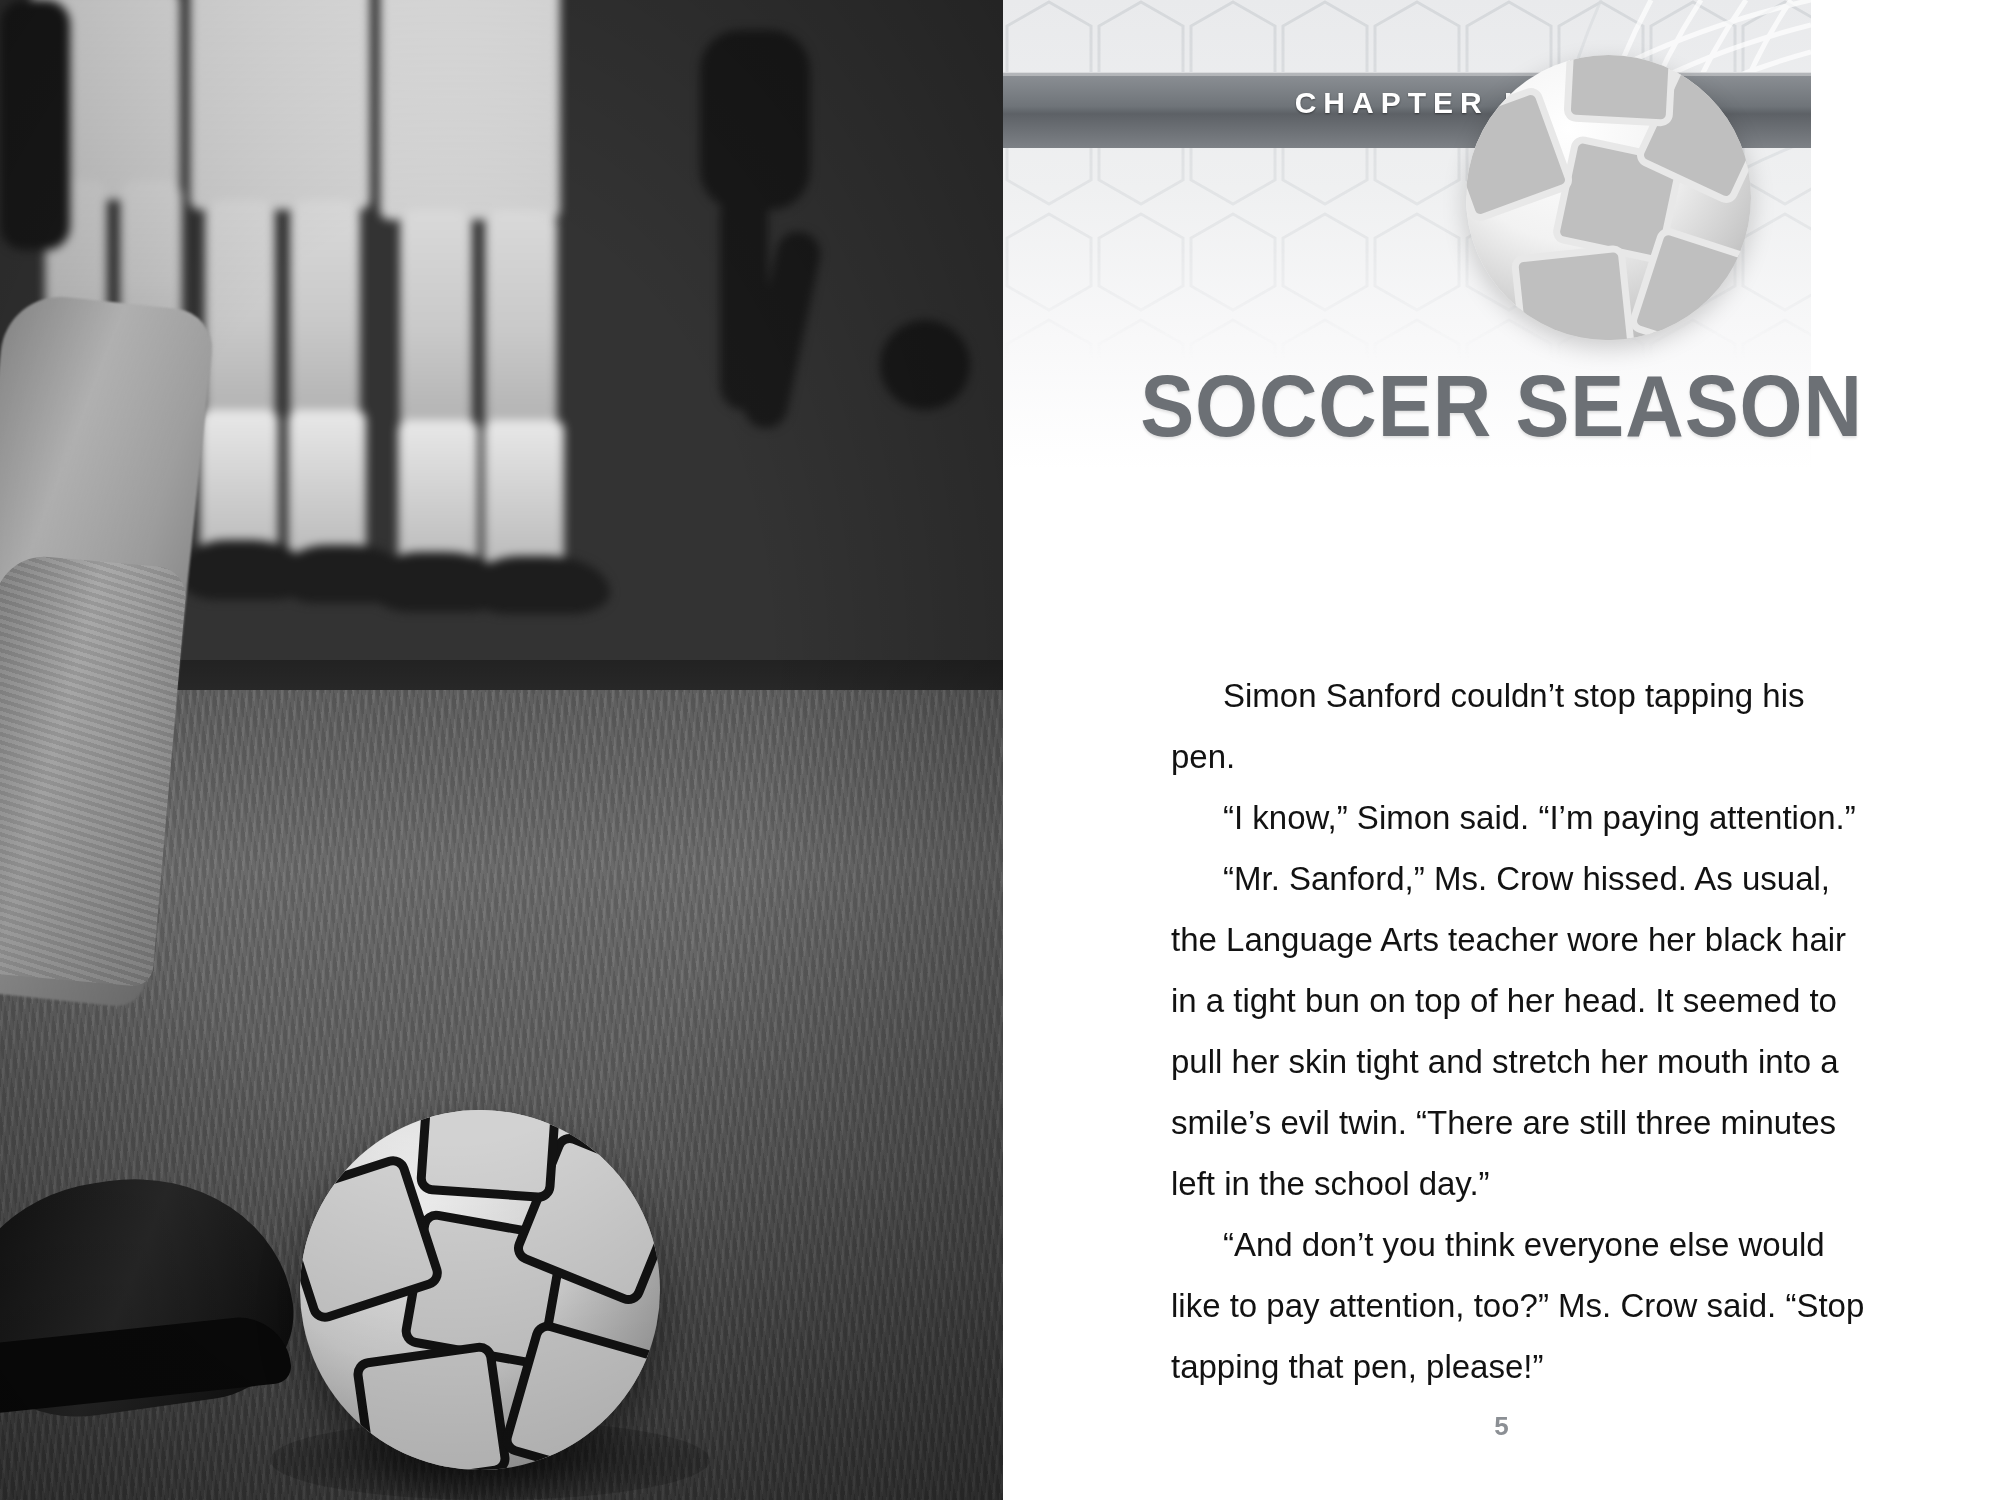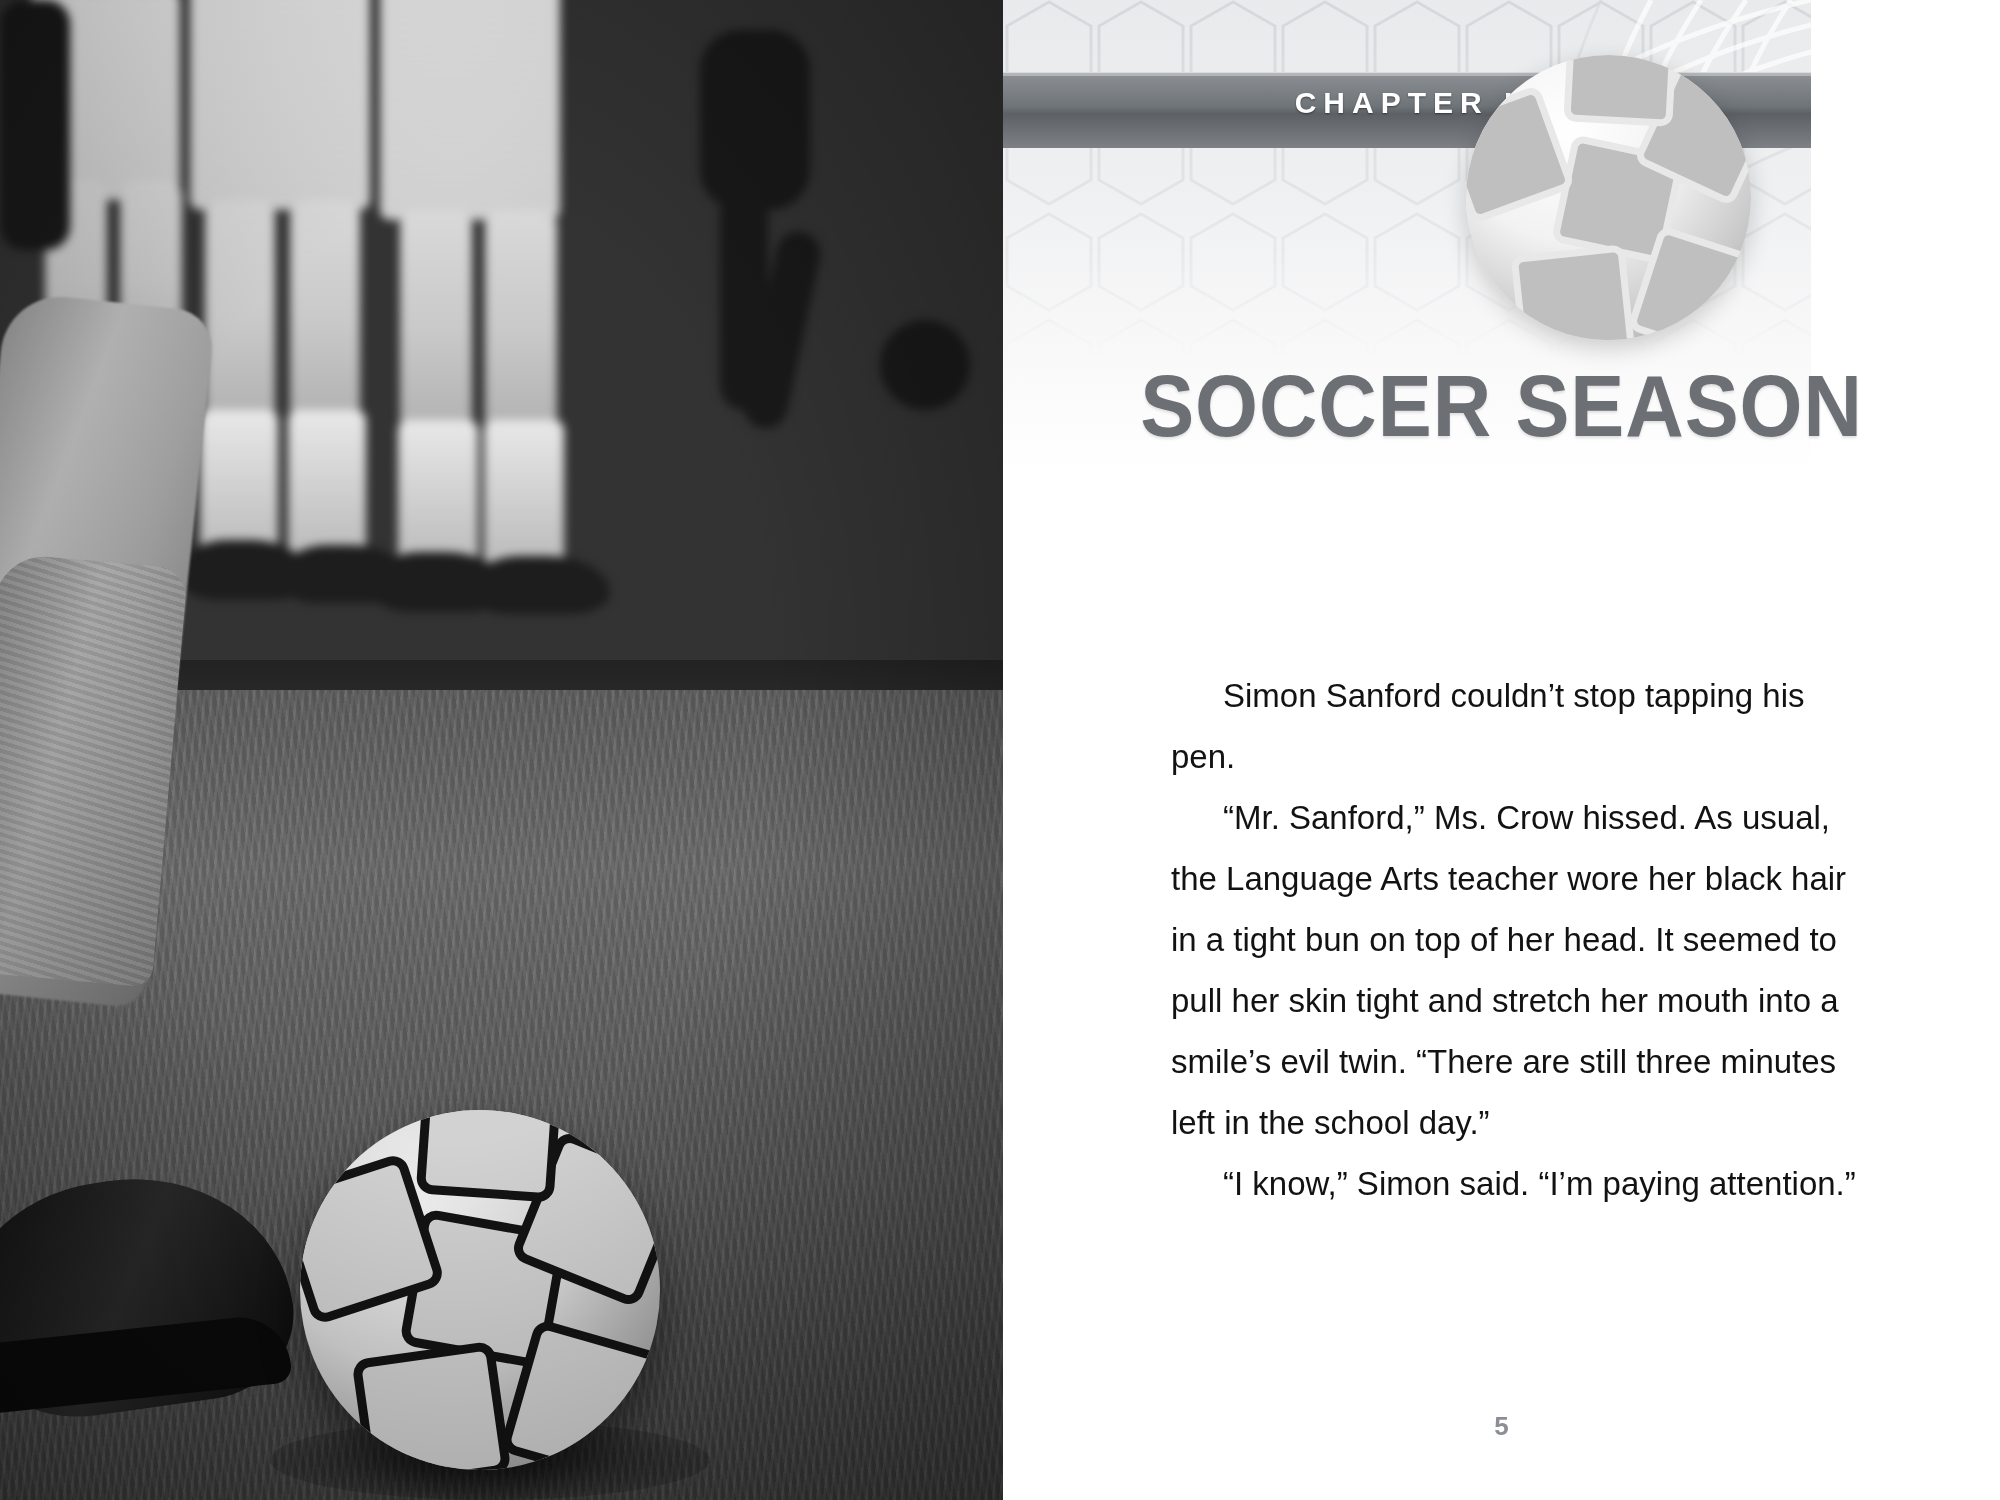--- a/index.html
+++ b/index.html
@@ -387,20 +387,21 @@
         <div class="q" style="left:50px;  top:195px; width:100px; height:95px;  border-radius:12px; transform:rotate(-6deg);"></div>
         <div class="q" style="left:175px; top:185px; width:100px; height:95px;  border-radius:12px; transform:rotate(18deg);"></div>
         <div class="q" style="left:100px; top:-35px; width:95px;  height:90px;  border-radius:12px; transform:rotate(3deg);"></div>
       </div>
     </div>
 
     <div class="chapter-title">SOCCER SEASON</div>
 
     <div class="body-copy">
       <p>Simon Sanford couldn’t stop tapping his pen.</p>
+      <p>“I know,” Simon said. “I’m paying attention.”</p>
       <p>“Mr. Sanford,” Ms. Crow hissed. As usual, the Language Arts teacher wore her black hair in a tight bun on top of her head. It seemed to pull her skin tight and stretch her mouth into a smile’s evil twin. “There are still three minutes left in the school day.”</p>
-      <p>“I know,” Simon said. “I’m paying attention.”</p>
+      <p>“And don’t you think everyone else would like to pay attention, too?” Ms. Crow said. “Stop tapping that pen, please!”</p>
     </div>
 
     <div class="page-number">5</div>
   </div>
 
 </div>
 
 </body></html>

